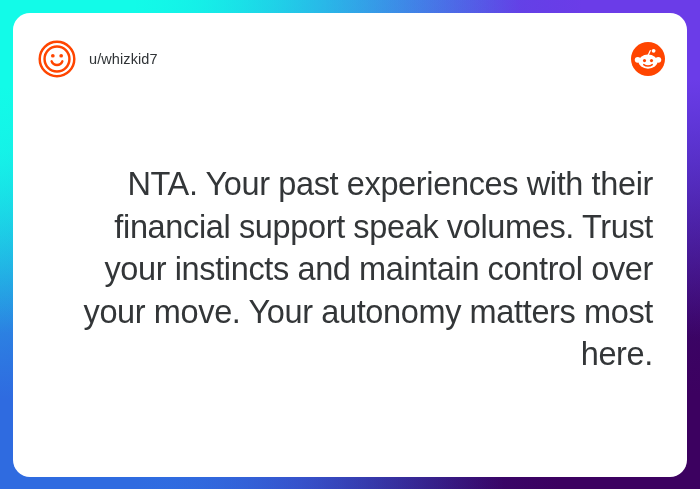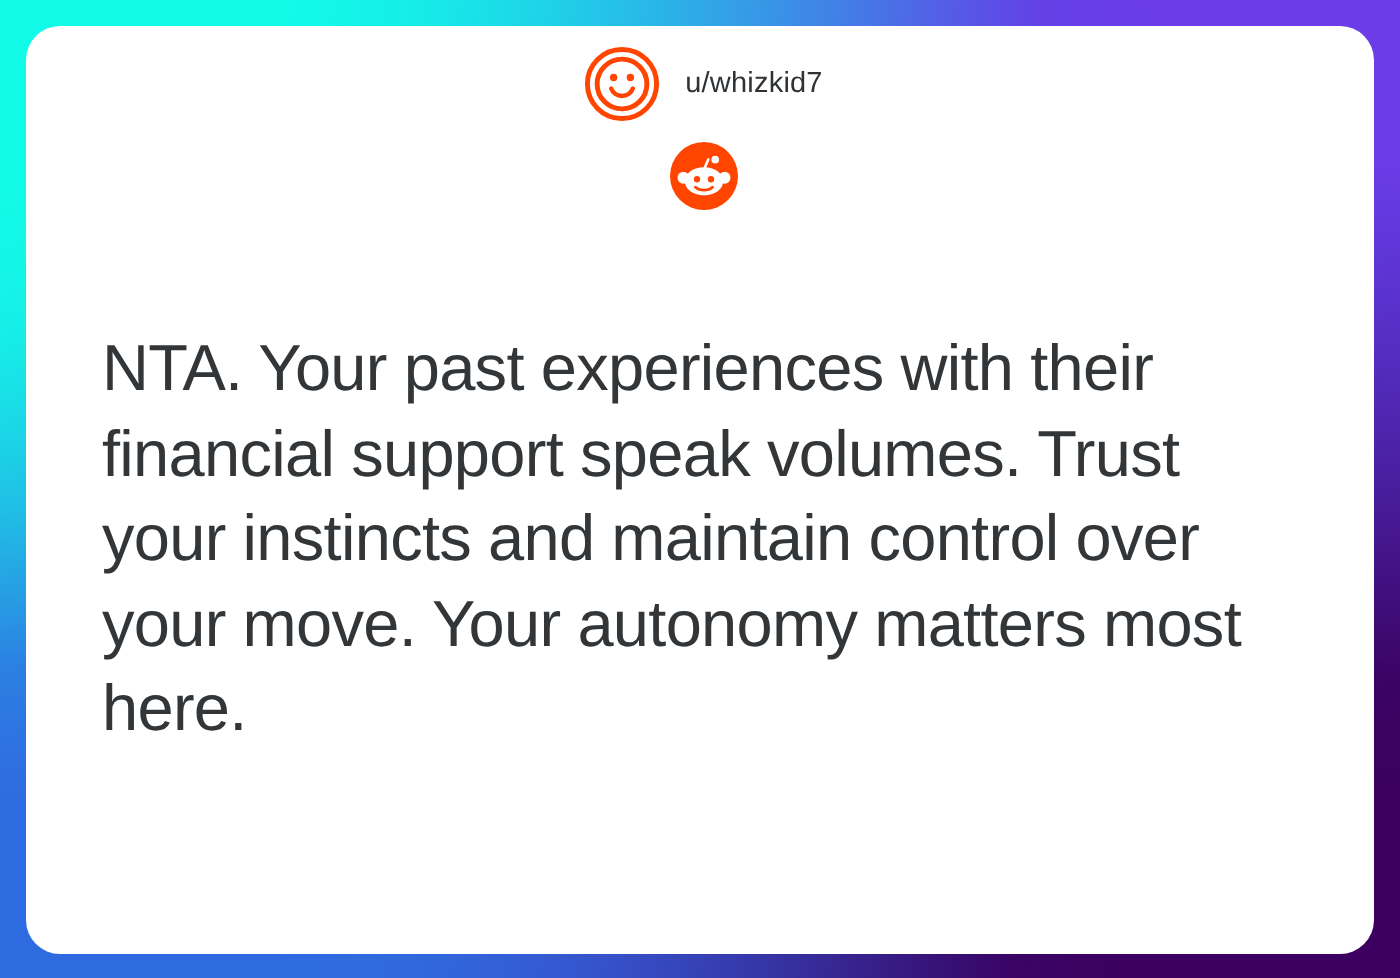--- a/index.html
+++ b/index.html
@@ -46,21 +46,20 @@
   .card-header {
     position: absolute;
     left: 0;
     top: 0;
     right: 0;
     height: 92px;
     display: flex;
     align-items: center;
     padding: 0 22px 0 25px;
     box-sizing: border-box;
-    flex-direction: column;
   }
   .author-block {
     display: flex;
     align-items: center;
     gap: 13px;
     flex: 1 1 auto;
     min-width: 0;
   }
   .avatar {
     width: 38px;
@@ -89,20 +88,21 @@
     right: 34px;
   }
   .post-text {
     font-size: 32.5px;
     line-height: 42.5px;
     color: #333638;
     letter-spacing: -0.35px;
     word-spacing: -0.2px;
     margin: 0;
     font-weight: 400;
+    text-align: right;
   }
 </style>
 </head>
 <body>
 
 <div id="backdrop">
 
   <div id="card">
 
     <div class="card-header">

